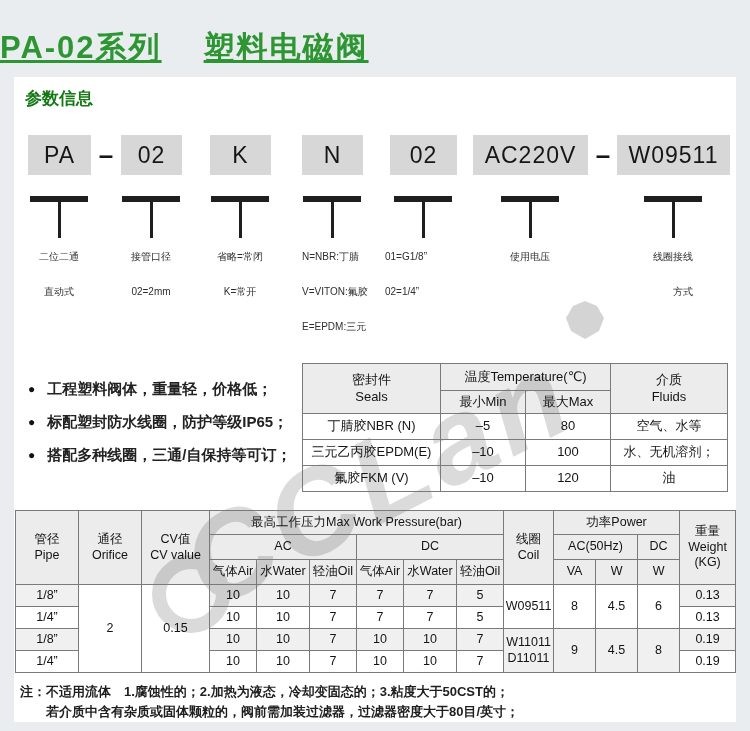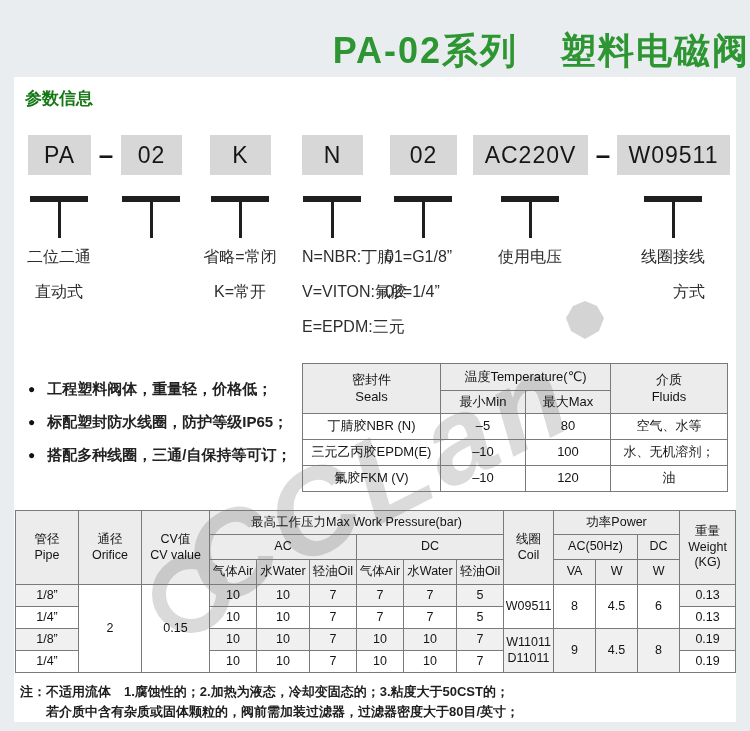--- a/index.html
+++ b/index.html
@@ -7,22 +7,22 @@
   body {
     font-family: "Liberation Sans", "DejaVu Sans", sans-serif;
     background:#e9edf0;
     color:#1c1c1c;
   }
   .stage { position:relative; width:750px; height:731px; background:#e9edf0; overflow:hidden; }
 
   
   .page-title {
     position:absolute; top:27px; left:0; width:100%;
-    text-align:right; font-size:36px; font-weight:bold;
-    color:#2d9632; letter-spacing:2px; white-space:nowrap;
+    text-align:left; font-size:31px; font-weight:bold;
+    color:#2d9632; letter-spacing:2px; white-space:nowrap;text-decoration:underline;
   }
   .page-title .gap { display:inline-block; width:42px; }
 
   
   .card {
     position:absolute; left:14px; top:77px; width:722px; height:645px;
     background:#ffffff; overflow:hidden;
   }
   .card > * { position:absolute; }
   .layer { z-index:2; }
@@ -55,21 +55,21 @@
   .sep {
     top:58px; height:40px; width:16px;
     display:flex; align-items:center; justify-content:center;
     font-size:26px; font-weight:bold; color:#161616;
   }
   .tee { top:119px; width:58px; }
   .tee .bar { width:58px; height:6px; background:#1f1f1f; }
   .tee .stem { width:3px; height:36px; background:#1f1f1f; margin:0 auto; }
 
   .desc {
-    top:172px; font-size:16px; color:#2e2e2e; white-space:nowrap;
+    top:172px; font-size:10px; color:#2e2e2e; white-space:nowrap;
     transform:translateX(-50%); text-align:center;
   }
   .desc.left-col { transform:none; text-align:left; }
   .desc div { height:15px; line-height:15px; margin-bottom:20px; }
 
   
   .features { left:14px; top:303px; font-size:15px; font-weight:bold; color:#222; }
   .features .feat { display:flex; align-items:center; height:18px; margin-bottom:15px; }
   .features .dot { font-size:12px; margin-right:12px; color:#111; }
 
@@ -155,20 +155,24 @@
         <div class="stem"></div>
       </div>
     <div class="tee layer" style="left:630px;">
         <div class="bar"></div>
         <div class="stem"></div>
       </div>
 
     <div class="desc layer" style="left:45px;">
       <div>二位二通</div>
       <div>直动式</div>
+    </div>
+    <div class="desc layer" style="left:137px;">
+      <div>接管口径</div>
+      <div>02=2mm</div>
     </div>
     <div class="desc layer" style="left:226px;">
       <div>省略=常闭</div>
       <div>K=常开</div>
     </div>
     <div class="desc left-col layer" style="left:288px;">
       <div>N=NBR:丁腈</div>
       <div>V=VITON:氟胶</div>
       <div>E=EPDM:三元</div>
     </div>

